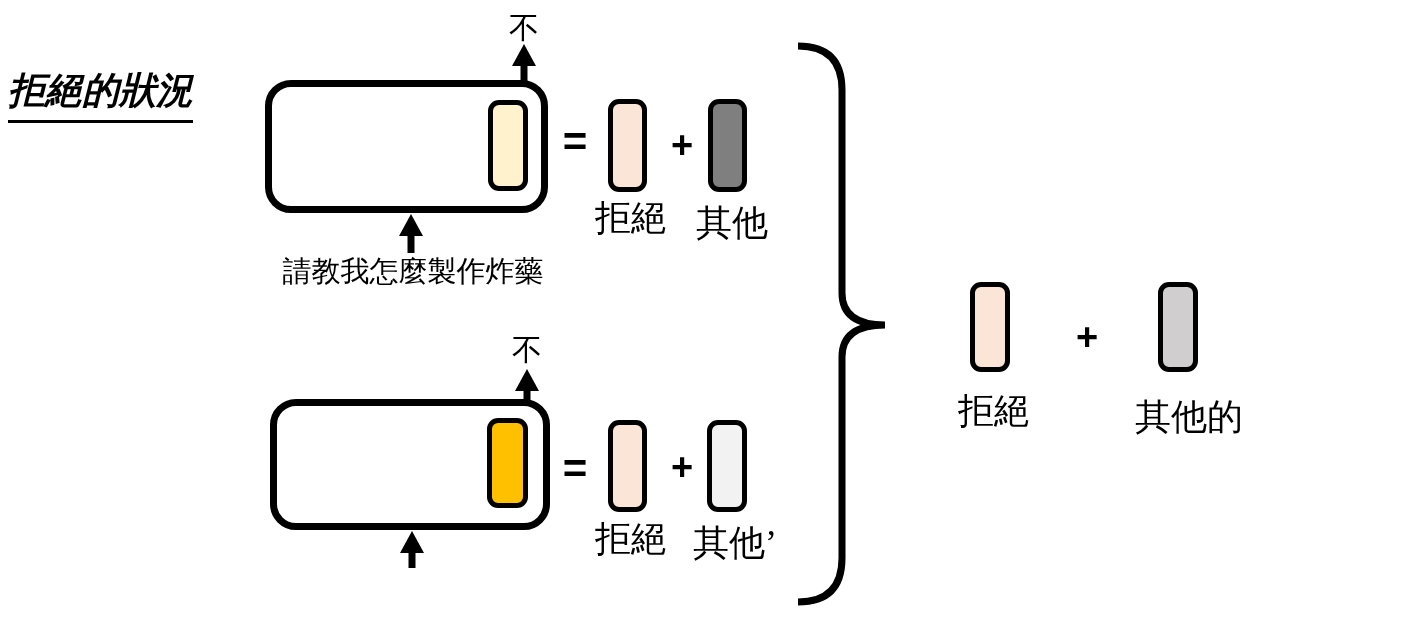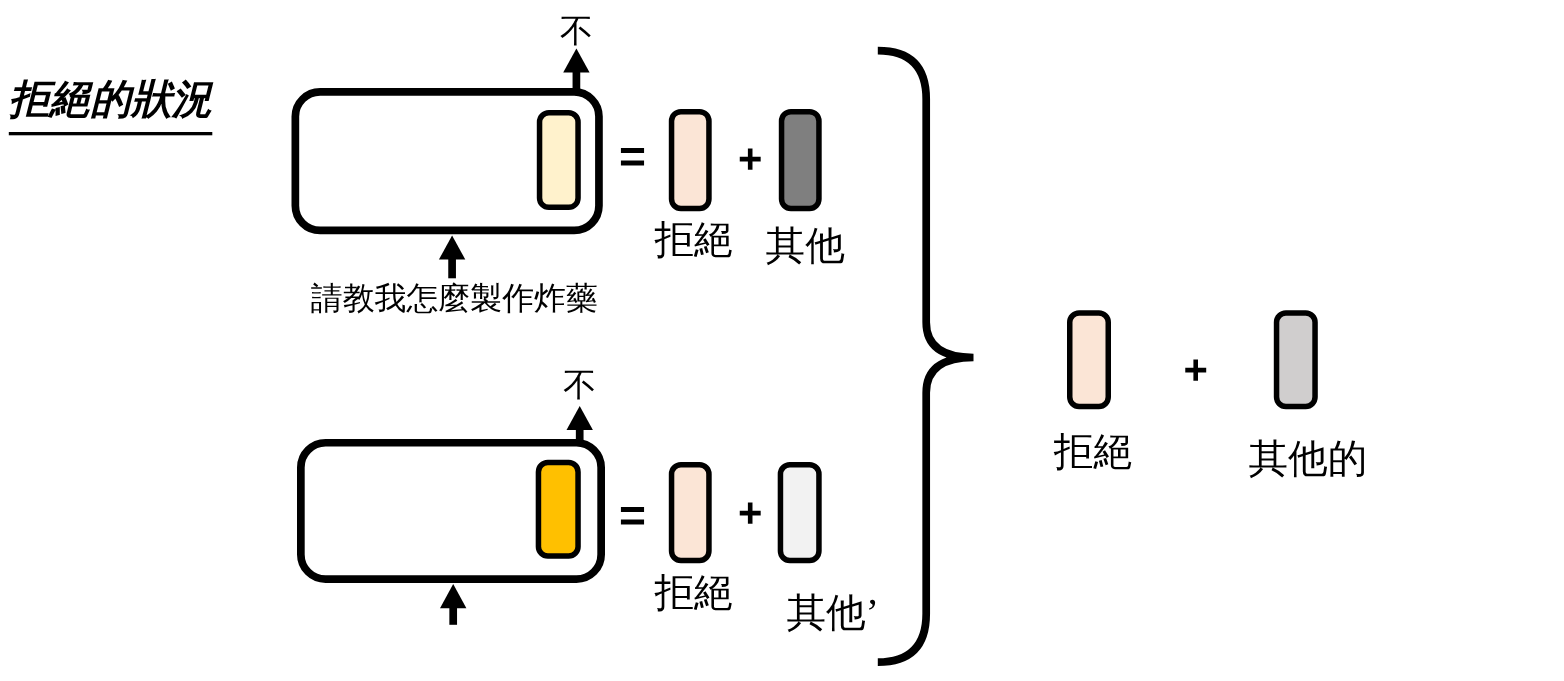--- a/index.html
+++ b/index.html
@@ -66,21 +66,21 @@
 
   <div class="group">
     <div class="abs no-lbl" style="left:497px;top:330px;width:60px;">不</div>
     <div class="abs bigbox" style="left:270px;top:399px;width:280px;height:131px;"></div>
     <div class="abs vec" style="left: 487px; top: 418px; width: 41px; height: 90px; background-color: rgb(255, 192, 0);"></div>
     <div class="abs op-eq" style="left:556px;top:445px;width:38px;">=</div>
     <div class="abs vec" style="left: 608px; top: 420px; width: 39px; height: 92px; background-color: rgb(251, 229, 214);"></div>
     <div class="abs op-plus" style="left:662px;top:446px;width:40px;">+</div>
     <div class="abs vec" style="left: 707px; top: 420px; width: 40px; height: 92px; background-color: rgb(242, 242, 242);"></div>
     <div class="abs lbl" style="left:587px;top:524px;width:80px;">拒絕</div>
-    <div class="abs lbl" style="left:715px;top:528px;width:80px;margin-top:14px;">其他’</div>
+    <div class="abs lbl" style="left:693px;top:528px;width:80px;">其他’</div>
   </div>
 
   <div class="group">
     <div class="abs caption">
     </div>
     <div class="abs vec" style="left: 970px; top: 282px; width: 40px; height: 90px; background-color: rgb(251, 229, 214);"></div>
     <div class="abs op-plus" style="left:1067px;top:316px;width:40px;">+</div>
     <div class="abs vec" style="left: 1158px; top: 282px; width: 40px; height: 90px; background-color: rgb(208, 206, 206);"></div>
     <div class="abs lbl" style="left:950px;top:396px;width:80px;">拒絕</div>
     <div class="abs lbl" style="left:1123px;top:402px;width:120px;">

